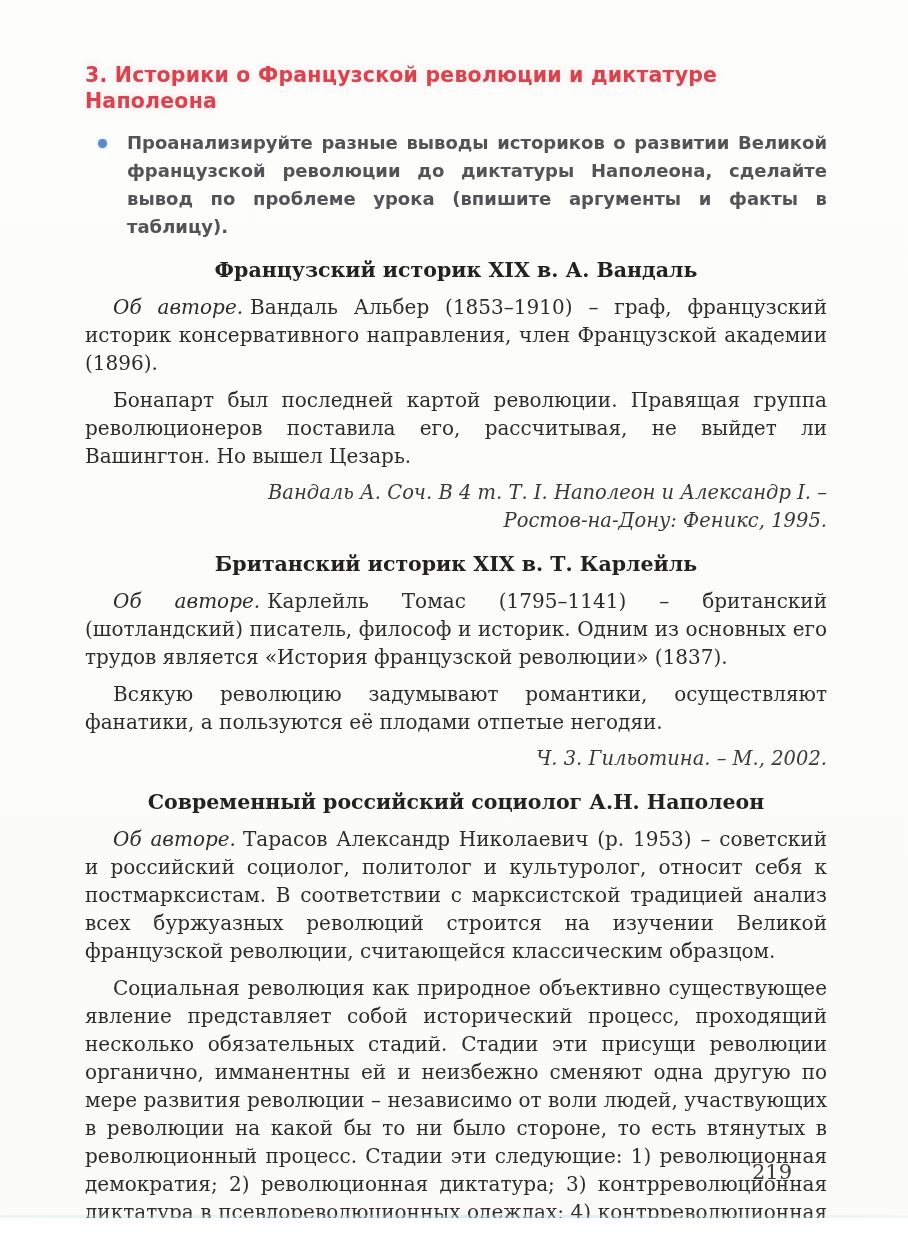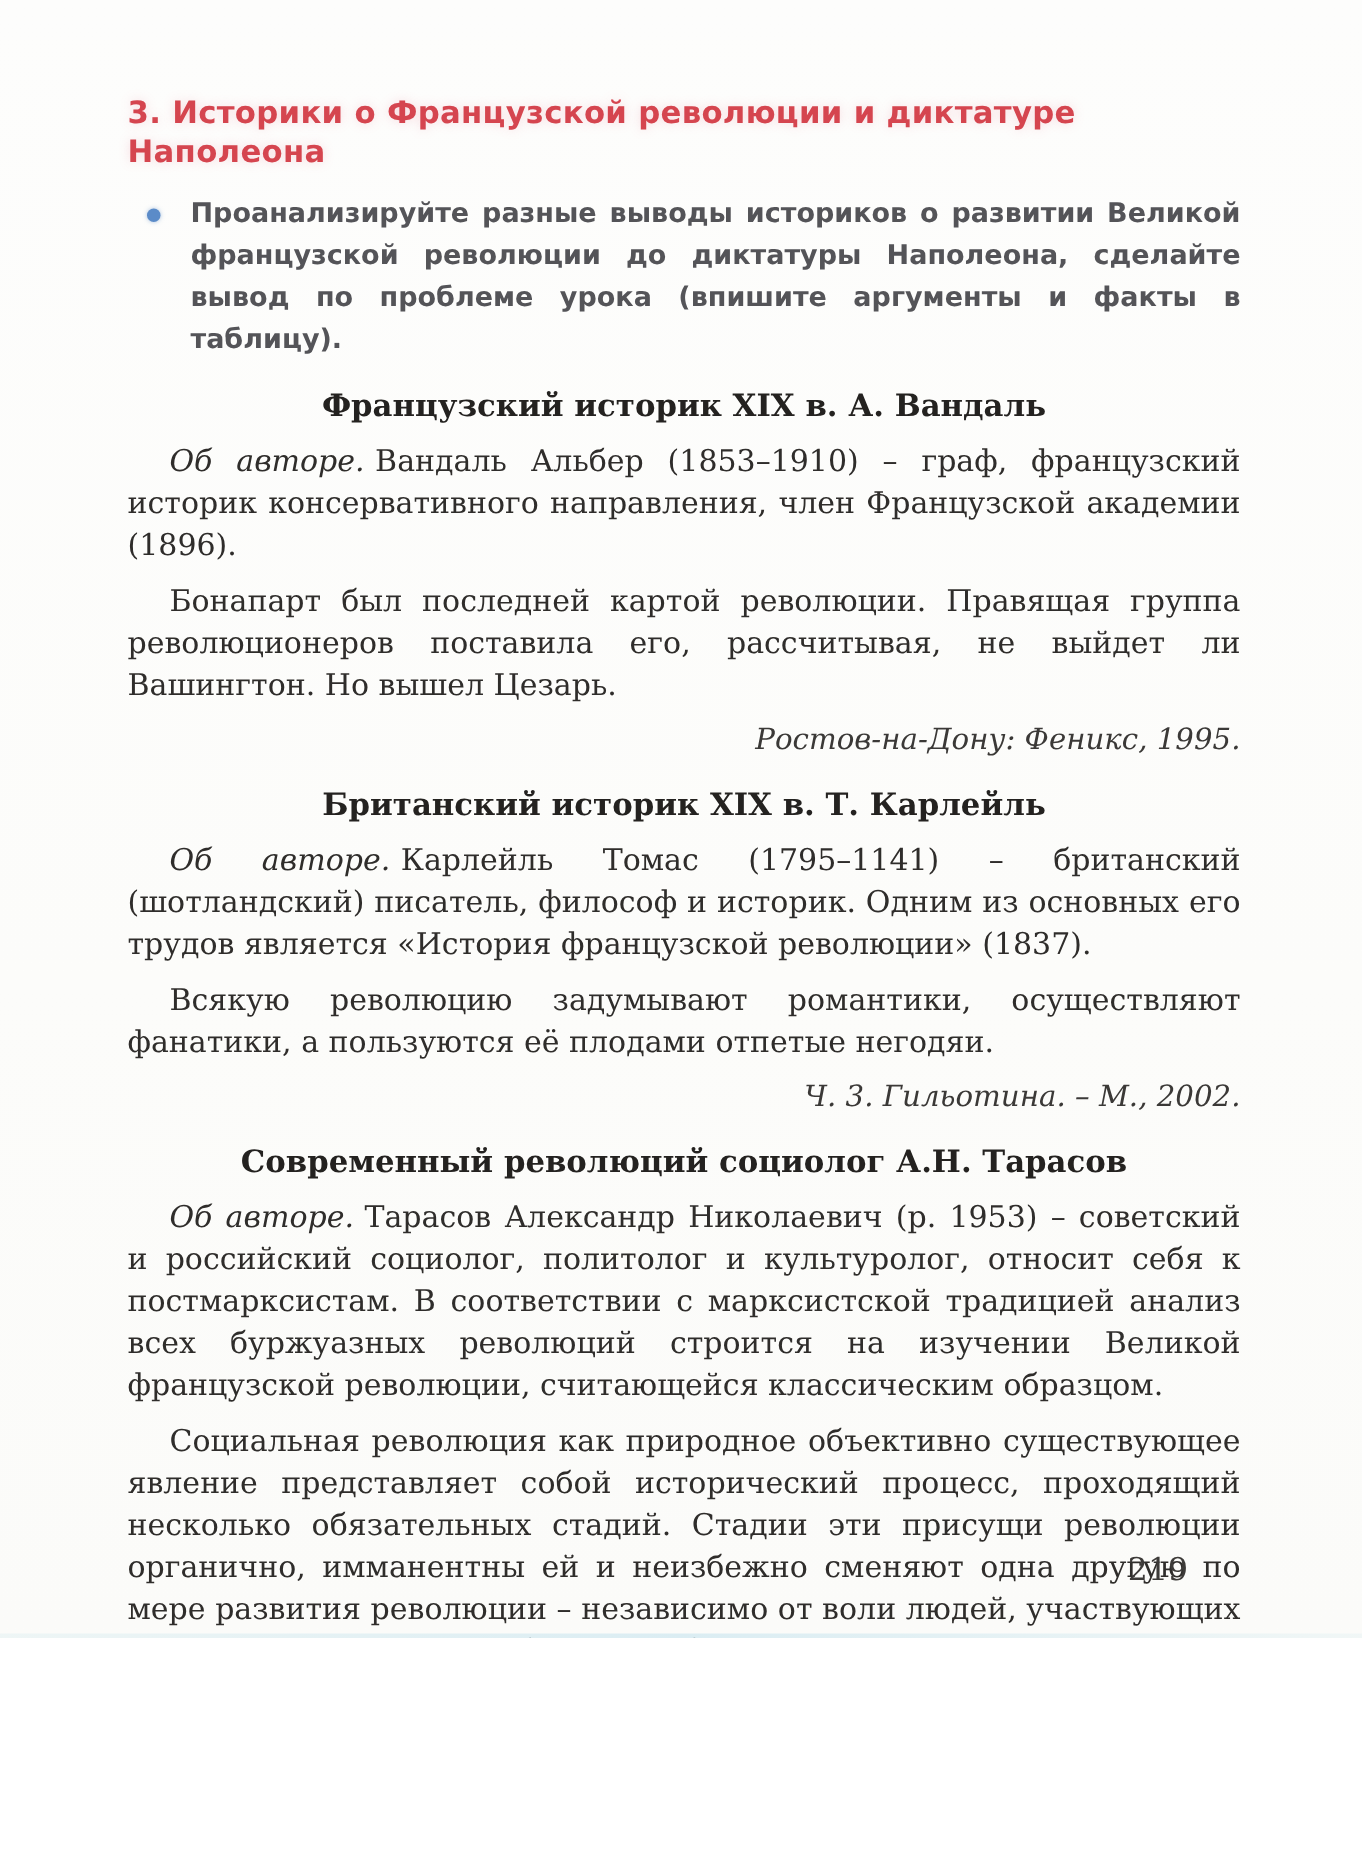--- a/index.html
+++ b/index.html
@@ -8,21 +8,21 @@
   }
   body {
     width: 908px;
     height: 1235px;
     background: #ffffff;
     font-family: "DejaVu Serif", "Liberation Serif", serif;
   }
   .page {
     position: relative;
     width: 908px;
-    height: 1092px;
+    height: 1218px;
     overflow: hidden;
     background:
       linear-gradient(180deg, #fdfdfc 0%, #fcfcfa 60%, #fbfbf9 100%);
     color: #2f2d2b;
   }
   .content {
     position: absolute;
     left: 85px;
     top: 62px;
     width: 742px;
@@ -120,35 +120,36 @@
     <div class="task">
       <span class="bullet"></span>
       <div class="task-text">Проанализируйте разные выводы историков о развитии Великой французской революции до диктатуры Наполеона, сделайте вывод по проблеме урока (впишите аргументы и факты в таблицу).</div>
     </div>
 
     <div>
       <div class="sec-heading">Французский историк XIX в. А. Вандаль</div>
       <p class="para"><span class="about-label">Об авторе.</span><span>Вандаль Альбер (1853–1910) – граф, французский историк консервативного направления, член Французской академии (1896).</span></p>
       <p class="para">Бонапарт был последней картой революции. Правящая группа революционеров поставила его, рассчитывая, не выйдет ли Вашингтон. Но вышел Цезарь.</p>
       <div class="citation">
+        <span class="cit-line">Вандаль А. Соч. В 4 т. Т. I. Наполеон и Александр I. –</span>
         <span class="cit-line">Ростов-на-Дону: Феникс, 1995.</span>
       </div>
     </div>
 
     <div>
       <div class="sec-heading">Британский историк XIX в. Т. Карлейль</div>
       <p class="para"><span class="about-label">Об авторе.</span><span>Карлейль Томас (1795–1141) – британский (шотландский) писатель, философ и историк. Одним из основных его трудов является «История французской революции» (1837).</span></p>
       <p class="para">Всякую революцию задумывают романтики, осуществляют фанатики, а пользуются её плодами отпетые негодяи.</p>
       <div class="citation">
         <span class="cit-line">Ч. 3. Гильотина. – М., 2002.</span>
       </div>
     </div>
 
     <div>
-      <div class="sec-heading">Современный революций социолог А.Н. Тарасов</div>
+      <div class="sec-heading">Современный российский социолог А.Н. Наполеон</div>
       <p class="para"><span class="about-label">Об авторе.</span><span>Тарасов Александр Николаевич (р. 1953) – советский и российский социолог, политолог и культуролог, относит себя к постмарксистам. В соответствии с марксистской традицией анализ всех буржуазных революций строится на изучении Великой французской революции, считающейся классическим образцом.</span></p>
       <p class="para">Социальная революция как природное объективно существующее явление представляет собой исторический процесс, проходящий несколько обязательных стадий. Стадии эти присущи революции органично, имманентны ей и неизбежно сменяют одна другую по мере развития революции – независимо от воли людей, участвующих в революции на какой бы то ни было стороне, то есть втянутых в революционный процесс. Стадии эти следующие: 1) революционная демократия; 2) революционная диктатура; 3) контрреволюционная диктатура в псевдореволюционных одеждах; 4) контрреволюционная демократия; 5) открытая контрреволюционная диктатура.</p>
 
     </div>
 
   </div>
 
   <div class="page-number">219</div>
 
   <div class="scan-edge"></div>

